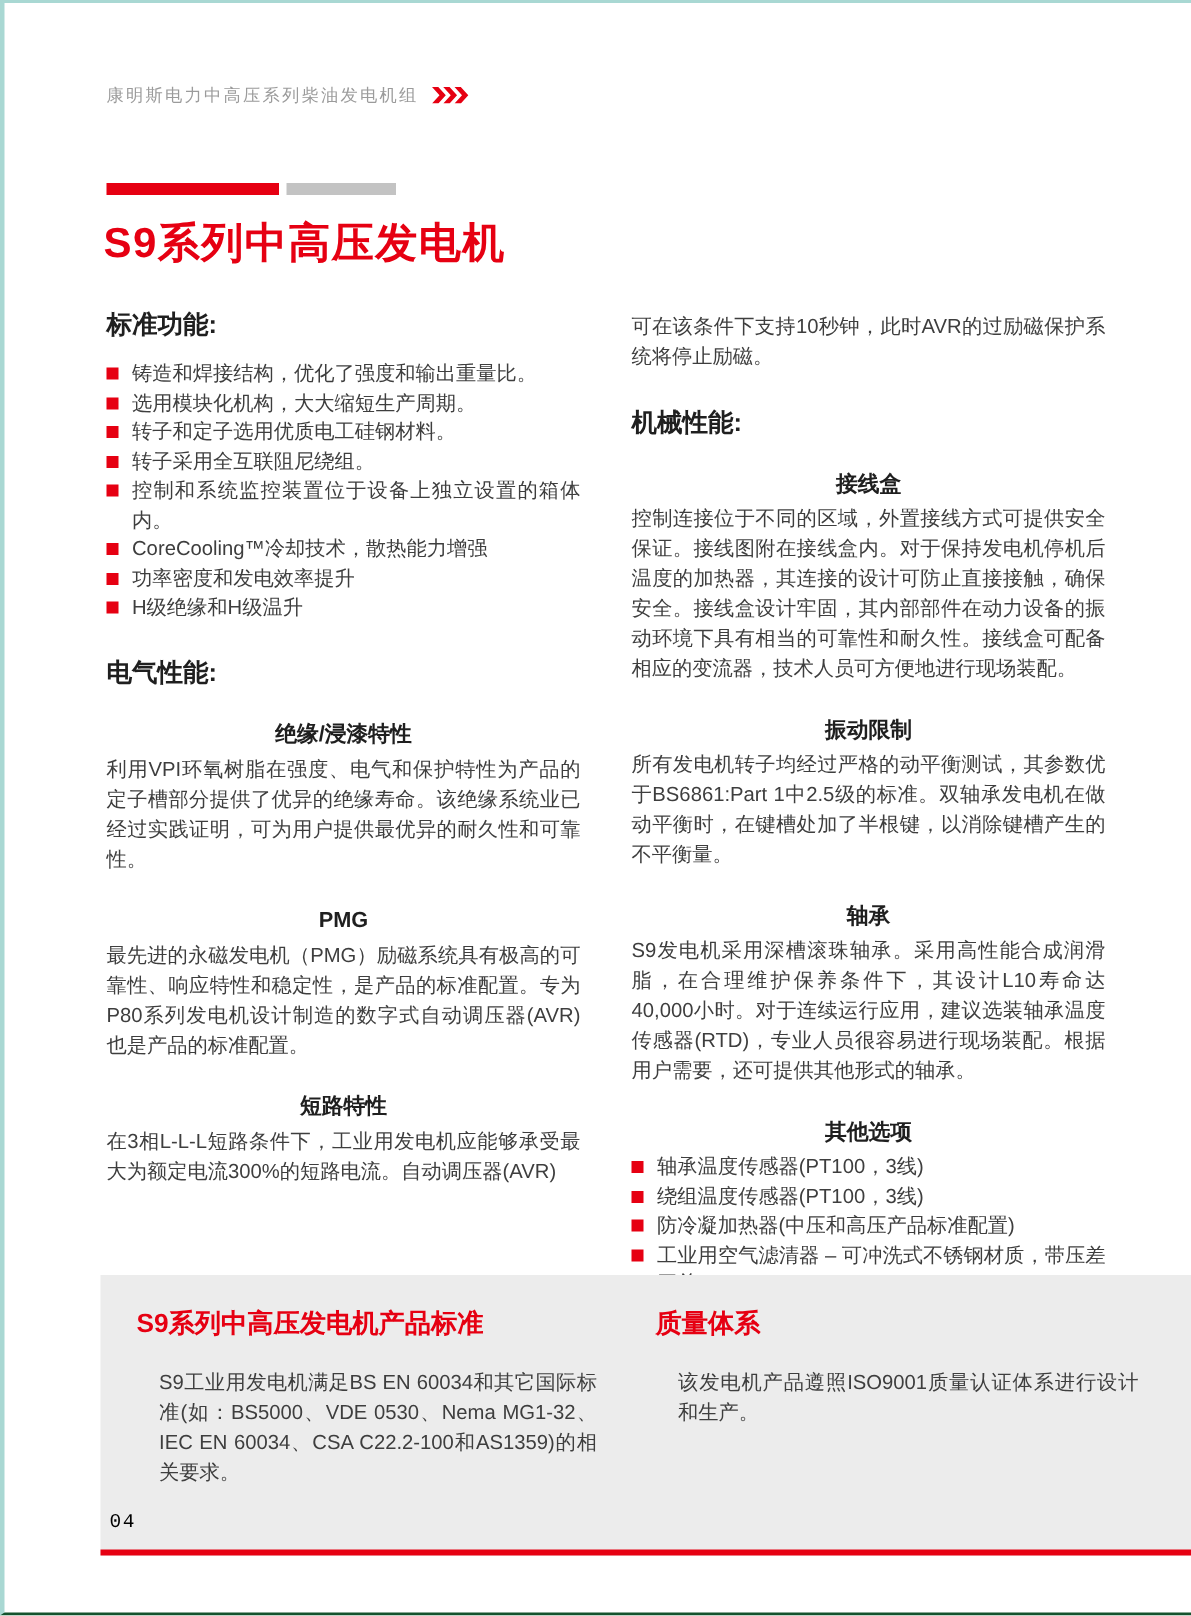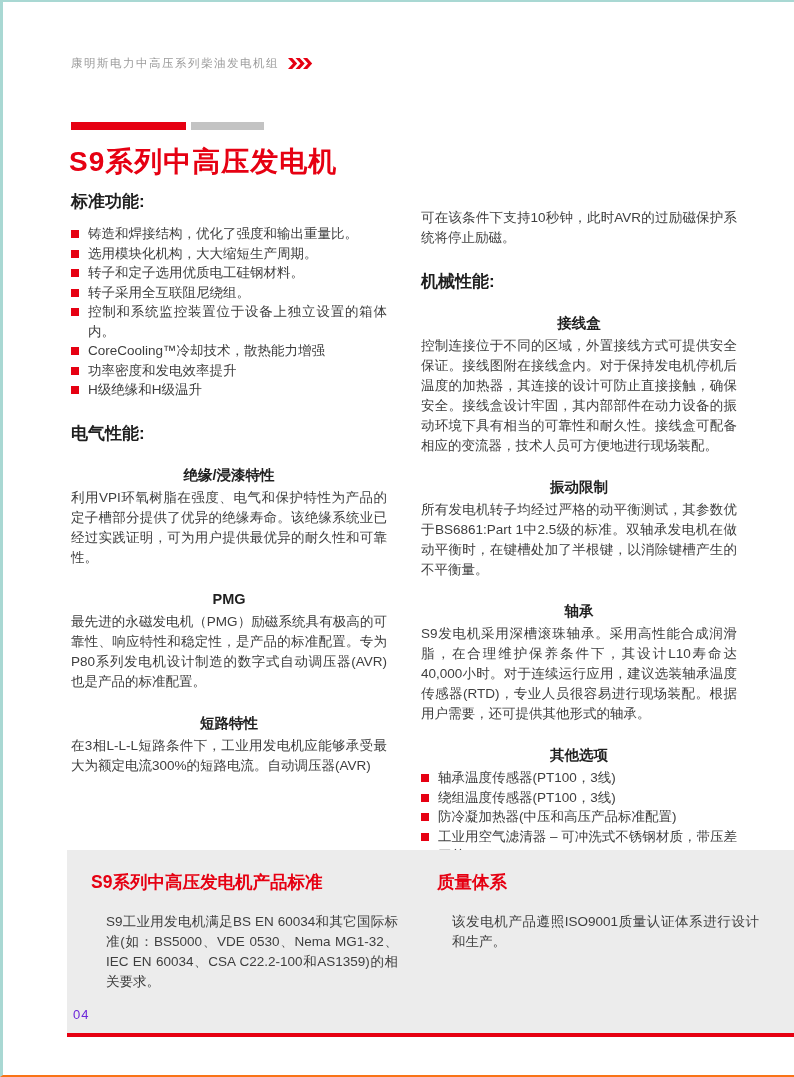--- a/index.html
+++ b/index.html
@@ -3,21 +3,21 @@
 <meta charset="utf-8">
 <style>
   html,body{margin:0;padding:0;background:#ffffff;}
   .page{
     position:relative;
     width:794px;height:1077px;
     box-sizing:border-box;
     background:#ffffff;
     border-left:3px solid #a9d8d3;
     border-top:2px solid #a9d8d3;
-    border-bottom:2px solid #f97316;
+    border-bottom:2px solid #14532d;
     overflow:hidden;
     font-family:"Liberation Sans","DejaVu Sans",sans-serif;
     color:#3e3e3e;
   }
   .doc-header{
     position:absolute;top:54px;left:68px;
     display:flex;align-items:center;gap:9px;
     font-size:11.5px;letter-spacing:1.5px;color:#9b9b9b;
   }
   .chevrons{display:inline-flex;align-items:center;}
@@ -34,21 +34,21 @@
   }
   .col{width:316px;flex:0 0 316px;}
   .col p{
     margin:0 0 20px;font-size:13.5px;line-height:20px;
     text-align:justify;color:#3e3e3e;
   }
   h2.sec{
     font-size:17px;line-height:21px;font-weight:bold;color:#1f1f1f;
     margin:23px 0 12px;
   }
-  h2.sec.first{margin-top:3px;}
+  h2.sec.first{margin-top:18px;}
   h3.sub{
     font-size:14.5px;line-height:19px;font-weight:bold;color:#1f1f1f;
     margin:22px 0 3px;
     text-align:center;
   }
   ul.sqlist{list-style:none;margin:0 0 0;padding:0;}
   ul.sqlist li{
     position:relative;padding-left:17px;margin:0;
     font-size:13.5px;line-height:19.5px;text-align:justify;
   }
@@ -66,21 +66,21 @@
   .info-col-left{width:322px;flex:0 0 322px;}
   .info-col-right{flex:1;}
   .info-box h2{
     margin:0 0 18px;font-size:17.5px;font-weight:bold;color:#e60012;
   }
   .info-box p{
     margin:15px;font-size:13.5px;line-height:20px;text-align:justify;color:#3e3e3e;
   }
   .page-number{
     position:absolute;top:1005px;left:70px;
-    font-size:13px;color:#6d28d9;letter-spacing:1px;
+    font-size:13px;color:#000000;letter-spacing:1px;font-family:Liberation Mono, monospace;
   }
 </style>
 </head>
 <body>
 
 <div class="page">
 
   <div class="doc-header">
     <span>康明斯电力中高压系列柴油发电机组</span>
     <span class="chevrons">

